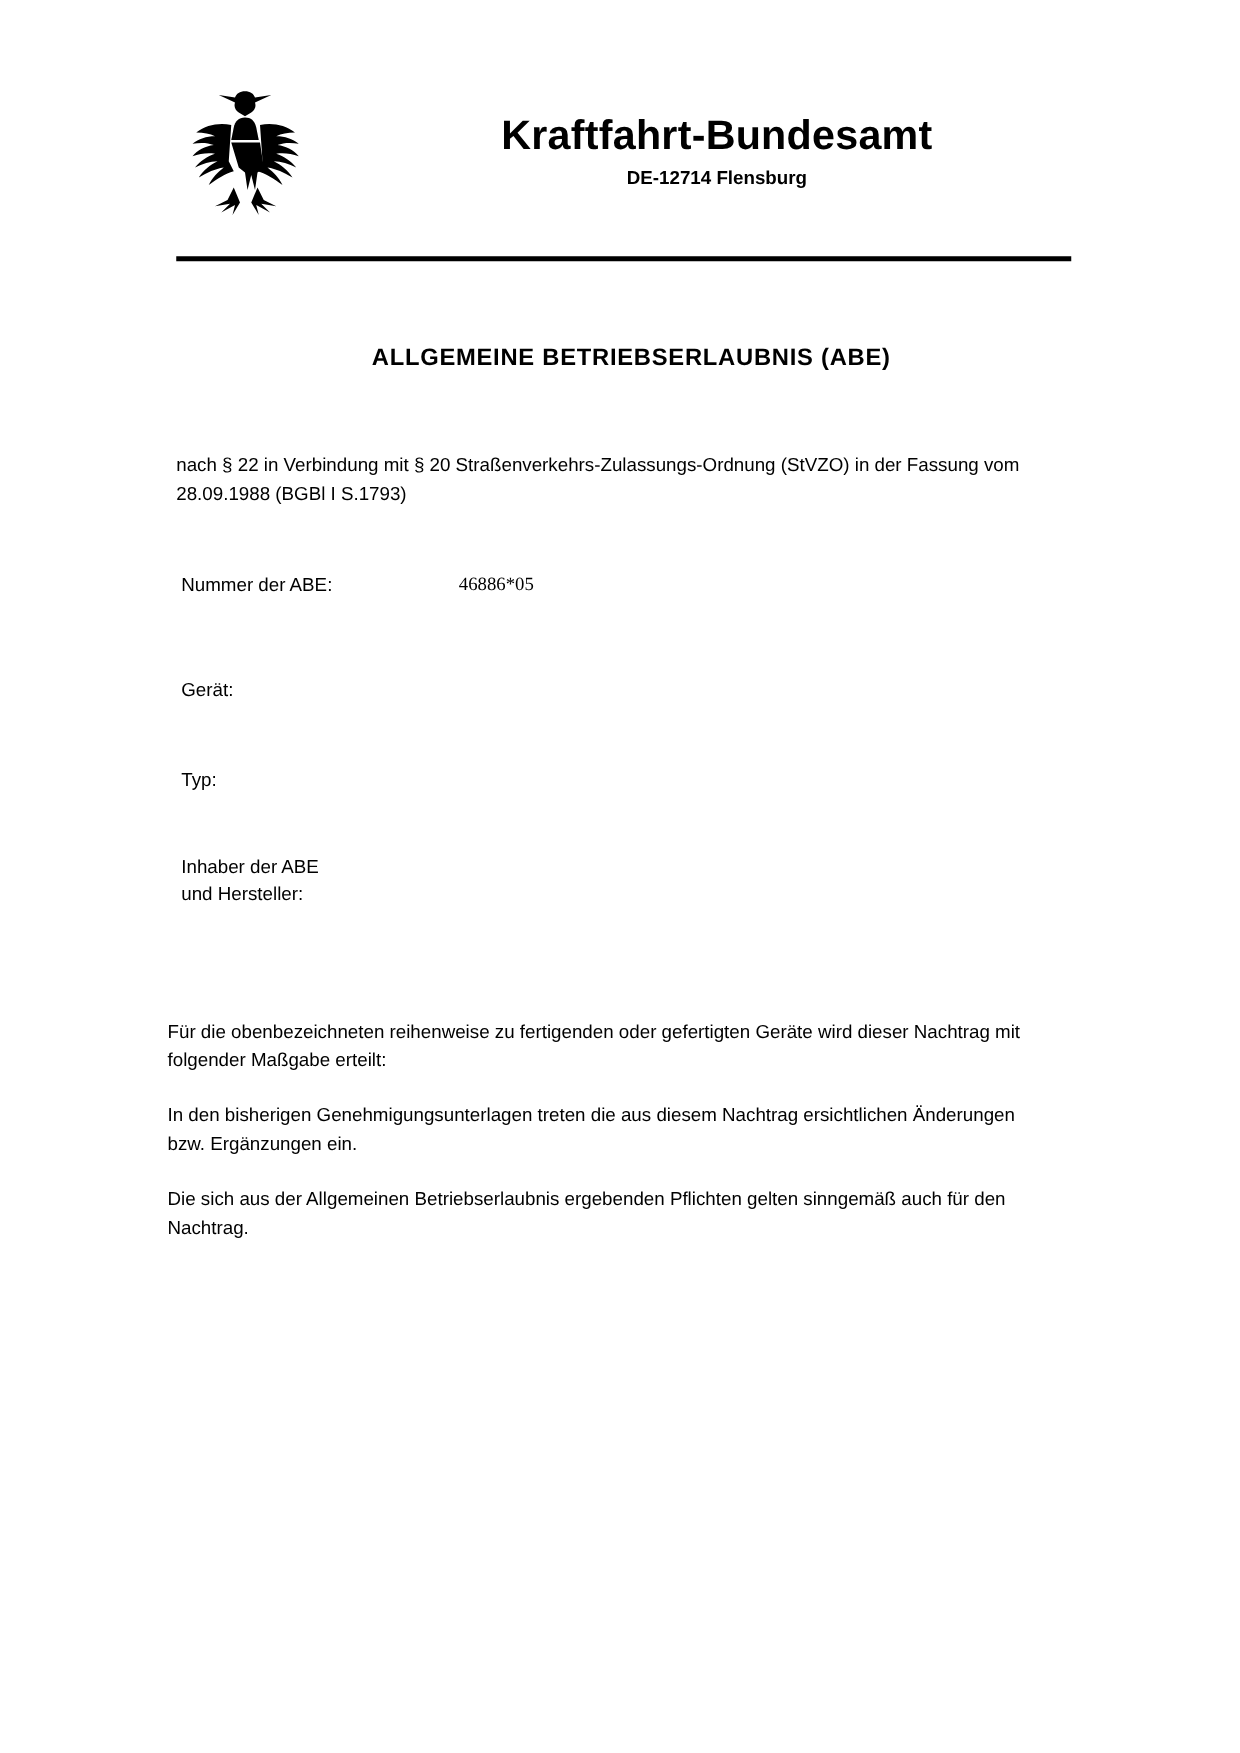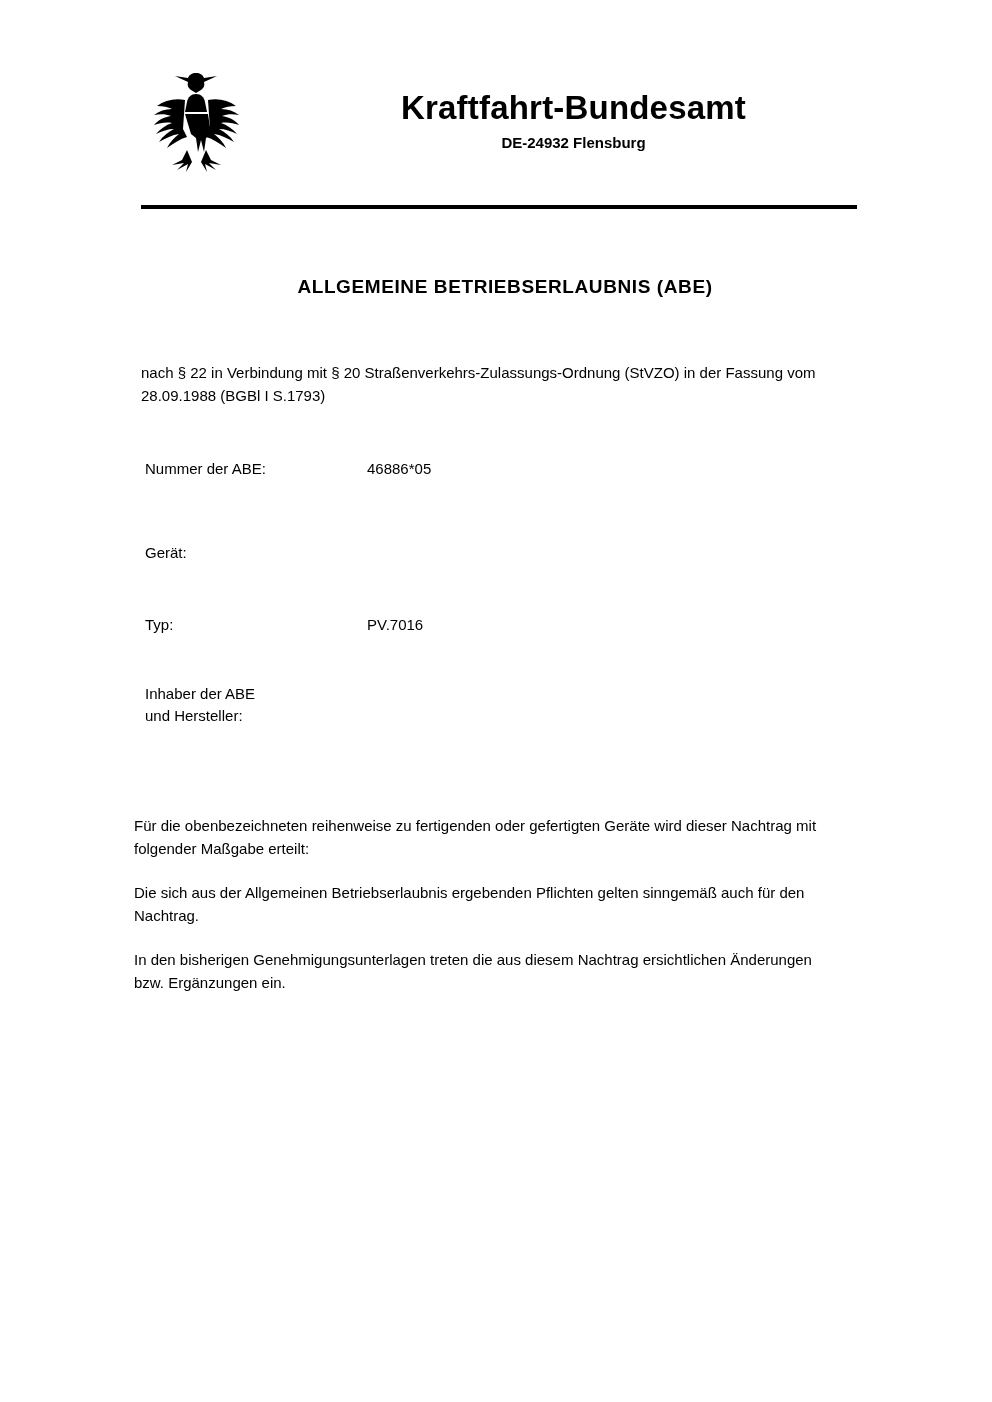--- a/index.html
+++ b/index.html
@@ -102,20 +102,21 @@
   .field-label {
     width: 222px;
     flex: 0 0 222px;
     line-height: 1.45;
     white-space: pre-line;
   }
   .field-value {
     flex: 1 1 auto;
     line-height: 1.45;
     white-space: pre-line;
+    font-family: Liberation Serif, serif;
   }
   .gap-a { height: 62px; }
   .gap-b { height: 50px; }
   .gap-c { height: 48px; }
 
   
   .body-text {
     position: absolute;
     left: 134px;
     top: 815px;
@@ -149,21 +150,21 @@
           <path d="M36 44 h23 l3 20 -5 4 -2 14 -3 -12 -3 12 -2 -14 -5 -4 z"></path>
 
           <path d="M38 80 l-5 10 -10 5 12 -2 -7 7 11 -6 -2 8 6 -10 z"></path>
 
           <path d="M57 80 l5 10 10 5 -12 -2 7 7 -11 -6 2 8 -6 -10 z"></path>
         </g>
       </svg>
     </div>
     <div class="header-titles">
       <div class="org-title">Kraftfahrt-Bundesamt</div>
-      <div class="org-sub">DE-24932 Flensburg</div>
+      <div class="org-sub">DE-12714 Flensburg</div>
     </div>
   </div>
 
   <div class="rule"></div>
 
   <div class="doc-title">ALLGEMEINE  BETRIEBSERLAUBNIS  (ABE)</div>
 
   <div class="legal">nach § 22 in Verbindung mit § 20 Straßenverkehrs-Zulassungs-Ordnung (StVZO) in der Fassung vom 28.09.1988 (BGBl I S.1793)</div>
 
   <div class="fields">
@@ -176,31 +177,30 @@
     <div class="gap-a"></div>
 
     <div class="field-row">
       <div class="field-label">Gerät:</div>
     </div>
 
     <div class="gap-b"></div>
 
     <div class="field-row">
       <div class="field-label">Typ:</div>
-      <div class="field-value">PV.7016</div>
     </div>
 
     <div class="gap-c"></div>
 
     <div class="field-row">
       <div class="field-label">Inhaber der ABE
 und Hersteller:</div>
     </div>
 
   </div>
 
   <div class="body-text">
     <p>Für die obenbezeichneten reihenweise zu fertigenden oder gefertigten Geräte wird dieser Nachtrag mit folgender Maßgabe erteilt:</p>
+    <p>In den bisherigen Genehmigungsunterlagen treten die aus diesem Nachtrag ersichtlichen Änderungen bzw. Ergänzungen ein.</p>
     <p>Die sich aus der Allgemeinen Betriebserlaubnis ergebenden Pflichten gelten sinngemäß auch für den Nachtrag.</p>
-    <p>In den bisherigen Genehmigungsunterlagen treten die aus diesem Nachtrag ersichtlichen Änderungen bzw. Ergänzungen ein.</p>
   </div>
 
 </div>
 
 </body></html>

